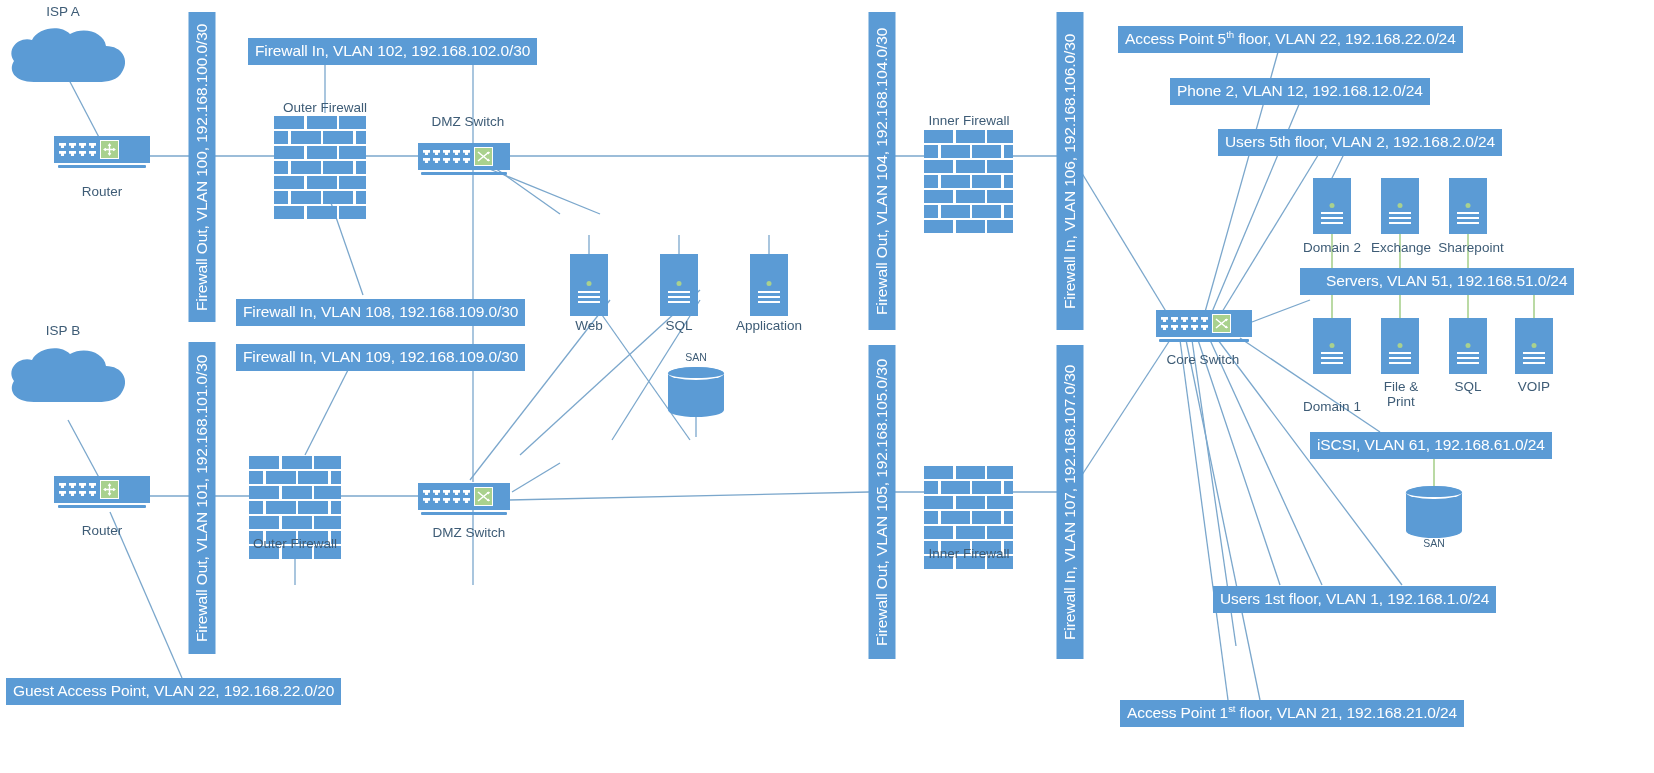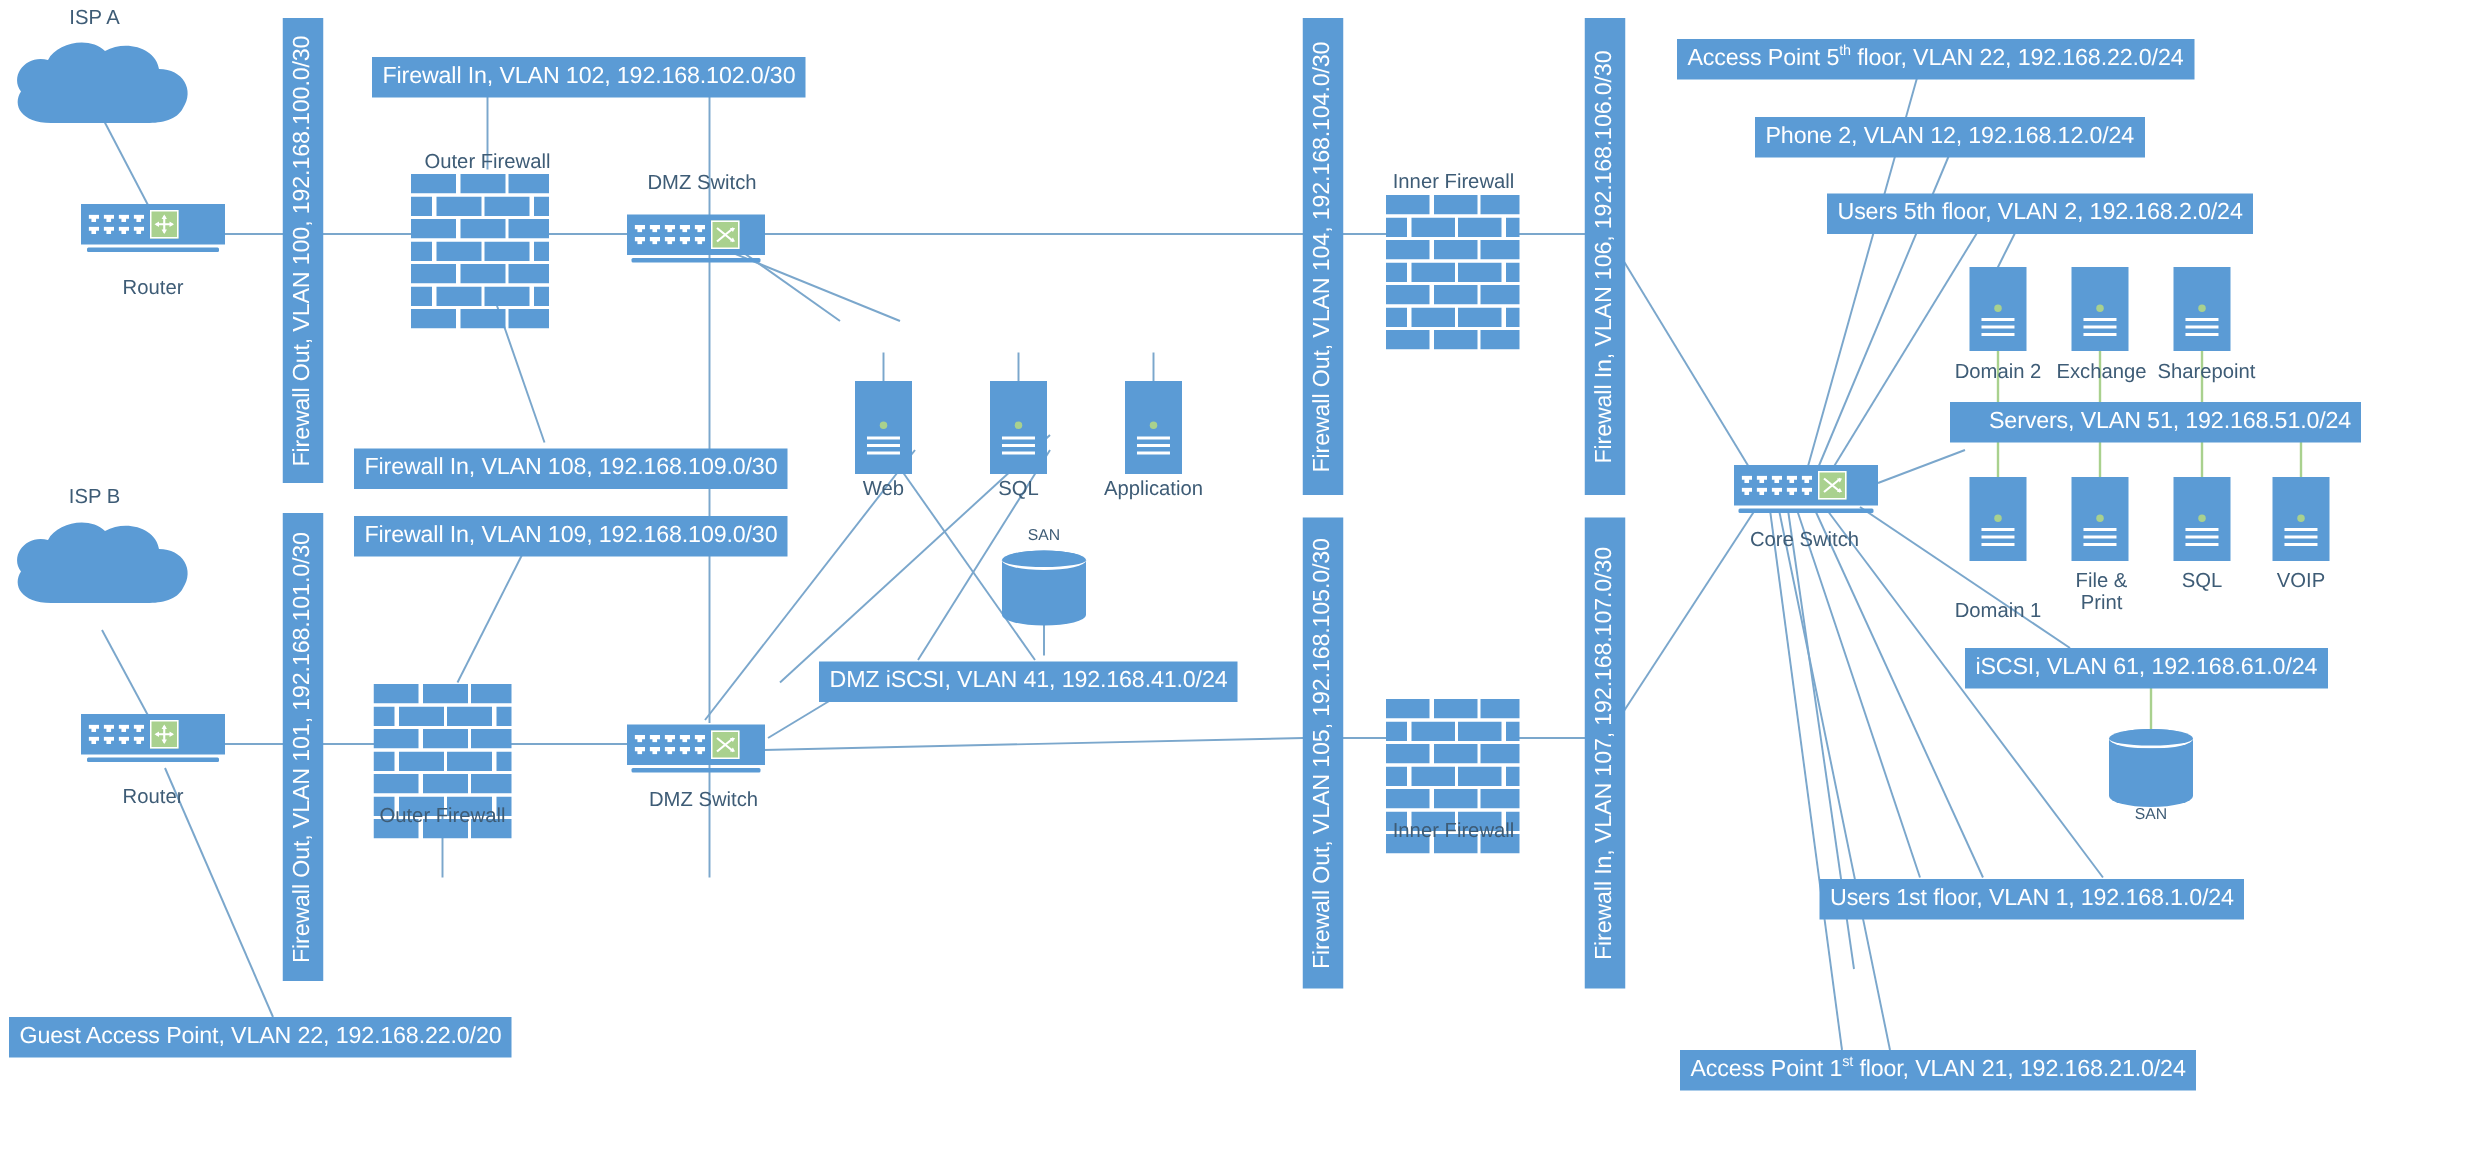--- a/index.html
+++ b/index.html
@@ -382,21 +382,20 @@
   <div class="cap" style="left:726px; top:318px; width:86px;">Application</div>
 
   <div class="cap small" style="left:668px; top:352px; width:56px;">SAN</div>
   <div class="san" style="left:668px; top:367px; width:56px; height:50px;">
       <div class="cyl"></div>
     </div>
 
   <div class="chip" style="left:236px; top:299px;">Firewall In, VLAN 108, 192.168.109.0/30</div>
   <div class="chip" style="left:236px; top:344px;">Firewall In, VLAN 109, 192.168.109.0/30</div>
 
-  <div class="chip" style="left:546px; top:441px;">DMZ iSCSI, VLAN 41, 192.168.41.0/24</div>
 
   <div class="cap" style="left:28px; top:323px; width:70px;">ISP B</div>
   <div class="cloud" style="left:4px; top:344px;">
     <svg width="126" height="62" viewBox="0 0 126 62">
       <path d="M30 58 C10 58 4 46 10 37 C2 26 14 12 28 16 C34 4 56 0 66 10 C80 2 100 8 102 22 C118 22 126 36 118 48 C114 56 104 58 94 58 Z" fill="#5B9BD5"></path>
     </svg>
   </div>
 
   <div class="dev" style="left:54px; top:476px; width:96px;">
     <div class="body">

